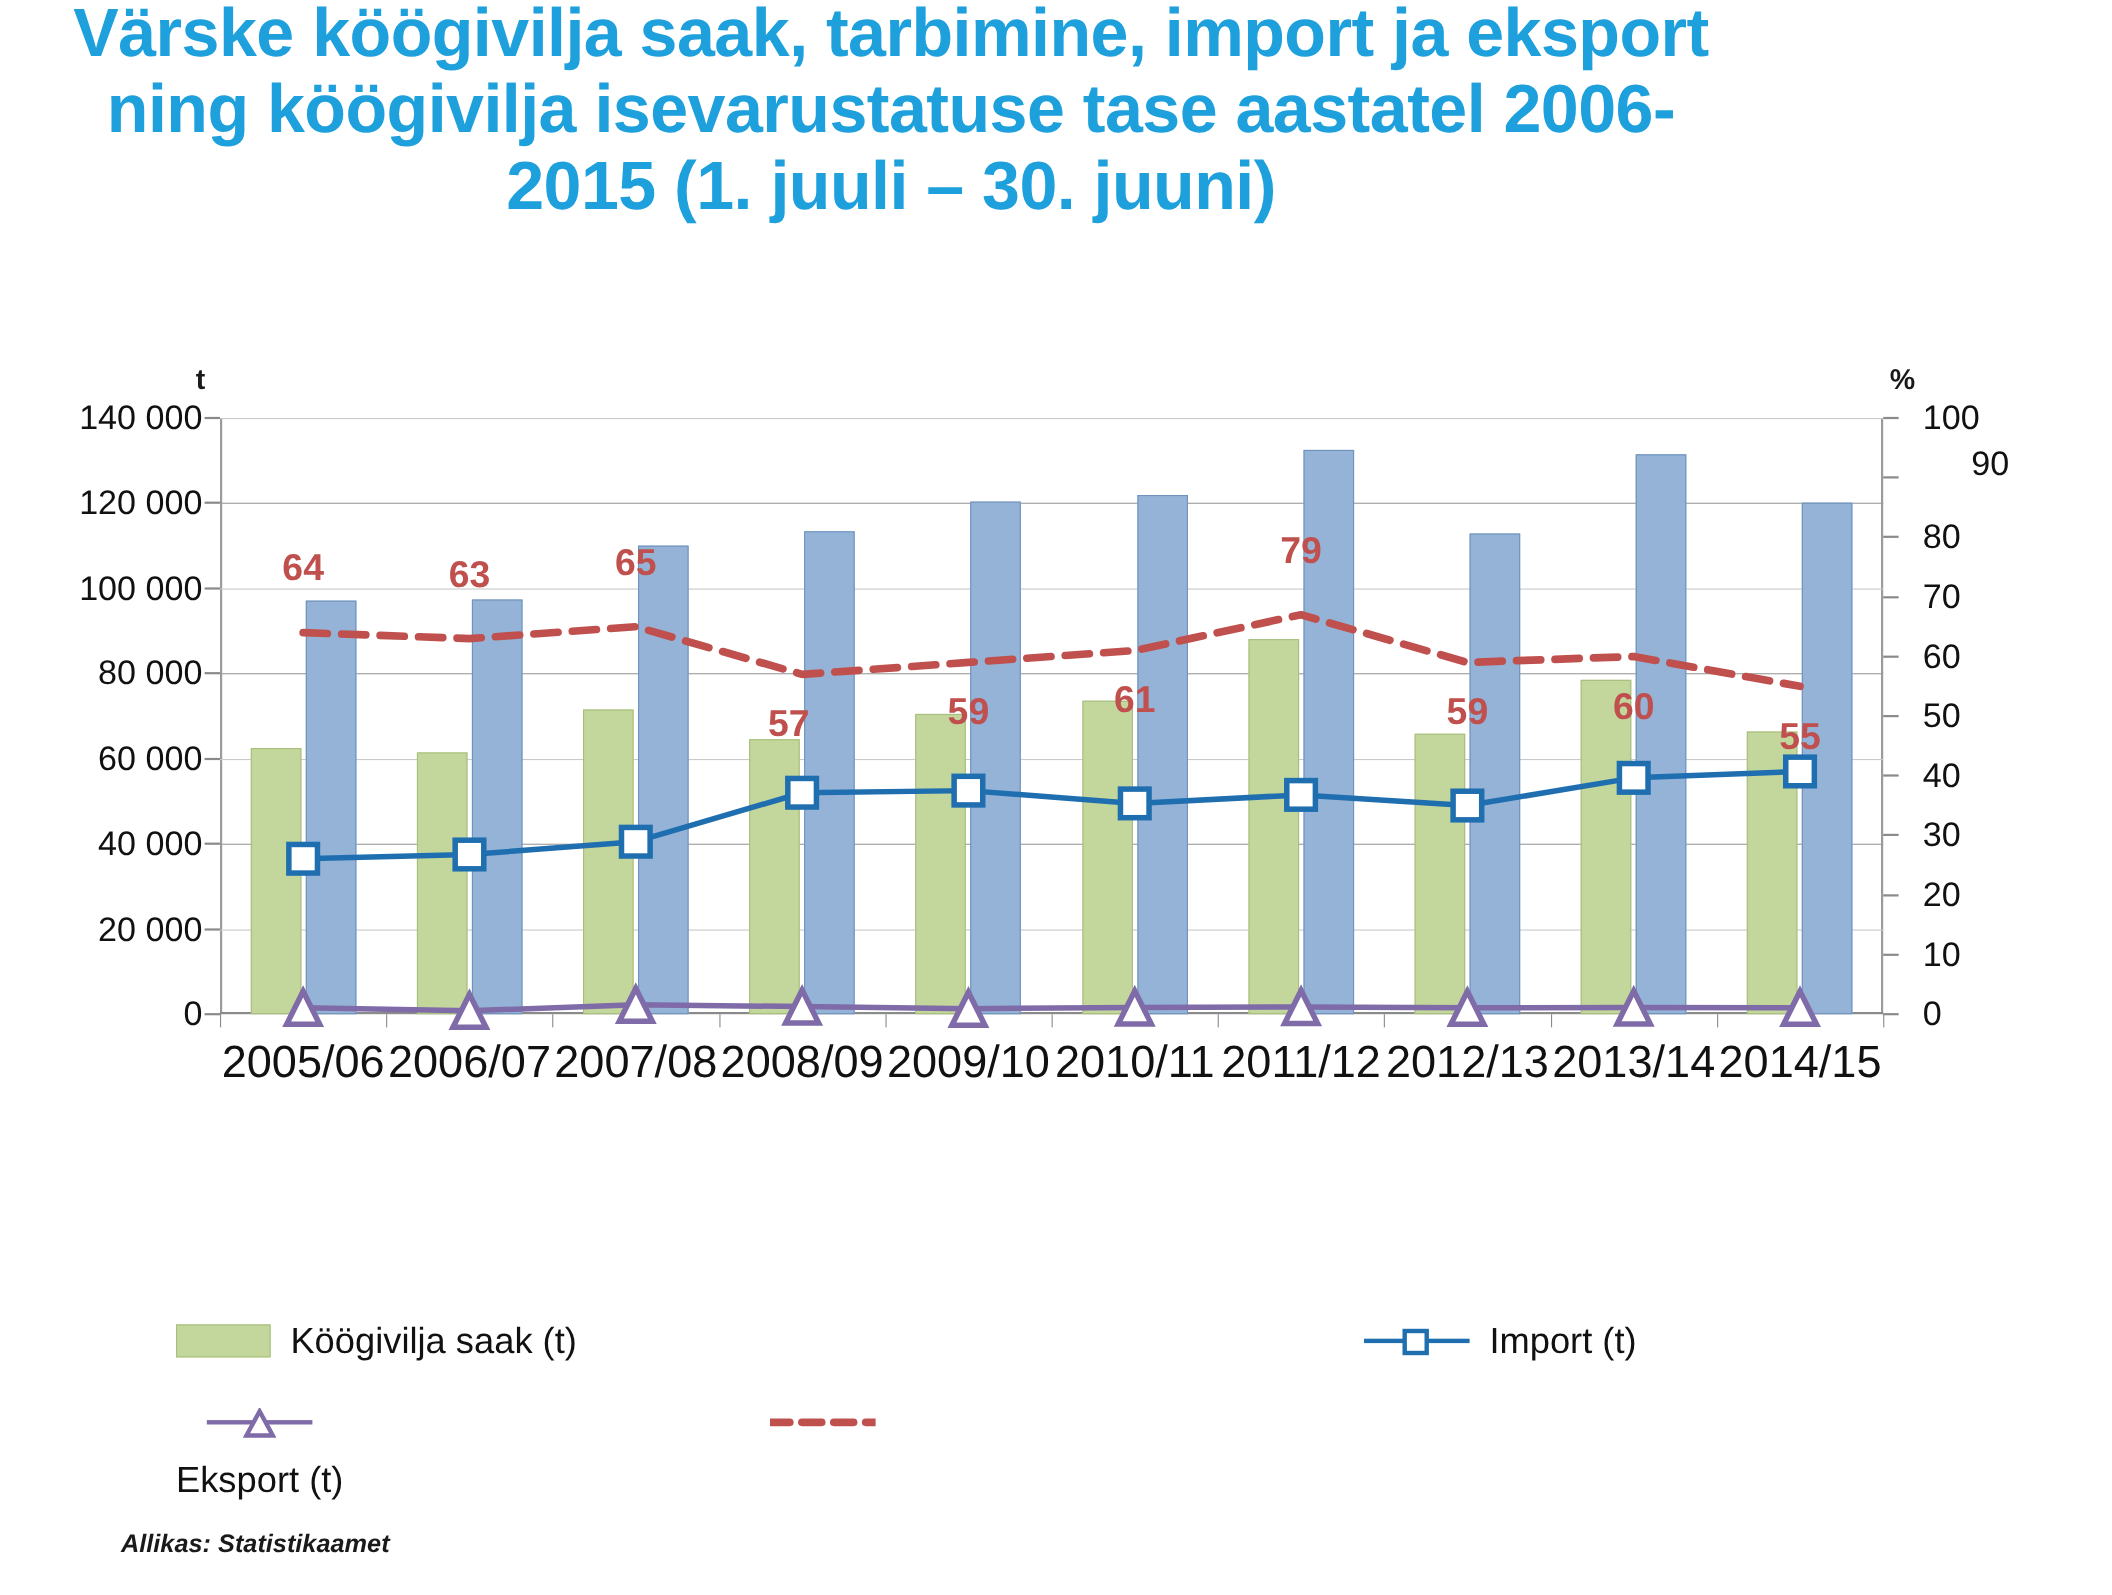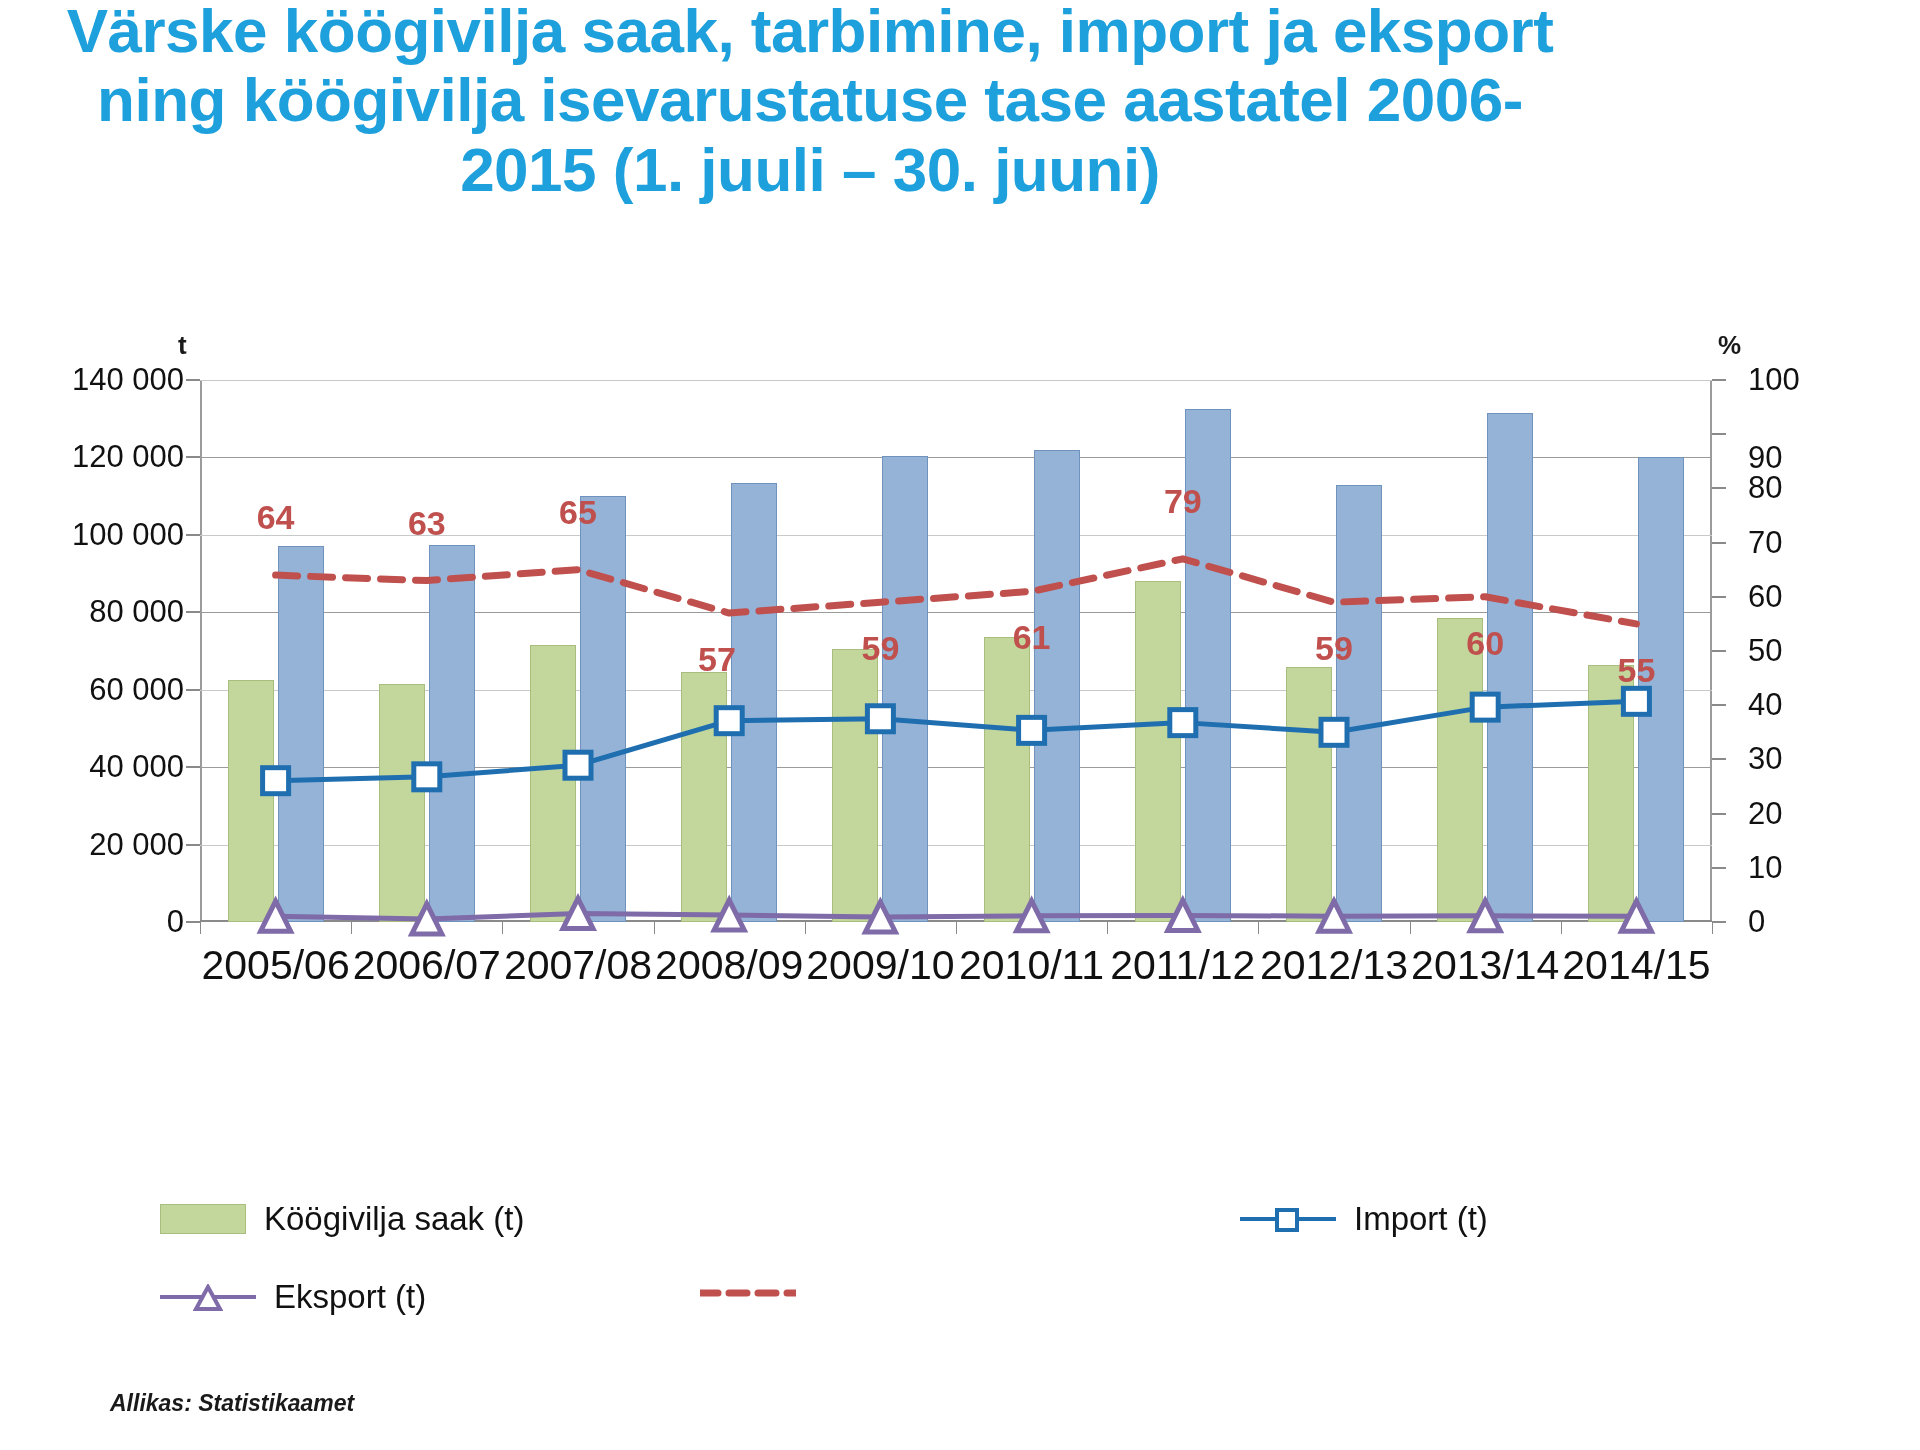--- a/index.html
+++ b/index.html
@@ -198,21 +198,21 @@
           <div class="line-key">
             <div class="ln import"></div>
             <svg class="mk" width="30" height="28">
               <rect x="4" y="4" width="20" height="20" fill="#fff" stroke="#1F6FB0" stroke-width="4"></rect>
             </svg>
           </div>
           <span class="legend-text">Import (t)</span>
         </div>
       </div>
       <div class="legend-row" style="top: 78px;">
-        <div class="legend-item" style="left: 160px;">
+        <div class="legend-item" style="left: 160px; flex-direction: column;">
           <div class="line-key">
             <div class="ln eksport"></div>
             <svg class="mk" width="30" height="28">
               <polygon points="15,3 3,25 27,25" fill="#fff" stroke="#7E6BA8" stroke-width="4"></polygon>
             </svg>
           </div>
           <span class="legend-text">Eksport (t)</span>
         </div>
         <div class="legend-item" style="left: 700px;">
           <div class="line-key"><svg width="96" height="30">
@@ -233,21 +233,21 @@
     <div class="ytick-l" style="top: 380px;">140 000</div>
     <div class="ytick-r" style="top: 922px;">0</div>
     <div class="ytick-r" style="top: 867.8px;">10</div>
     <div class="ytick-r" style="top: 813.6px;">20</div>
     <div class="ytick-r" style="top: 759.4px;">30</div>
     <div class="ytick-r" style="top: 705.2px;">40</div>
     <div class="ytick-r" style="top: 651px;">50</div>
     <div class="ytick-r" style="top: 596.8px;">60</div>
     <div class="ytick-r" style="top: 542.6px;">70</div>
     <div class="ytick-r" style="top: 488.4px;">80</div>
-    <div class="ytick-r" style="top: 458px;">90</div>
+    <div class="ytick-r" style="top: 422px; margin-left: 44px;">90</div>
     <div class="ytick-r" style="top: 380px;">100</div>
     <div class="xlabel" style="left: 275.6px; top: 942px;">2005/06</div>
     <div class="xlabel" style="left: 426.8px; top: 942px;">2006/07</div>
     <div class="xlabel" style="left: 578px; top: 942px;">2007/08</div>
     <div class="xlabel" style="left: 729.2px; top: 942px;">2008/09</div>
     <div class="xlabel" style="left: 880.4px; top: 942px;">2009/10</div>
     <div class="xlabel" style="left: 1031.6px; top: 942px;">2010/11</div>
     <div class="xlabel" style="left: 1182.8px; top: 942px;">2011/12</div>
     <div class="xlabel" style="left: 1334px; top: 942px;">2012/13</div>
     <div class="xlabel" style="left: 1485.2px; top: 942px;">2013/14</div>

